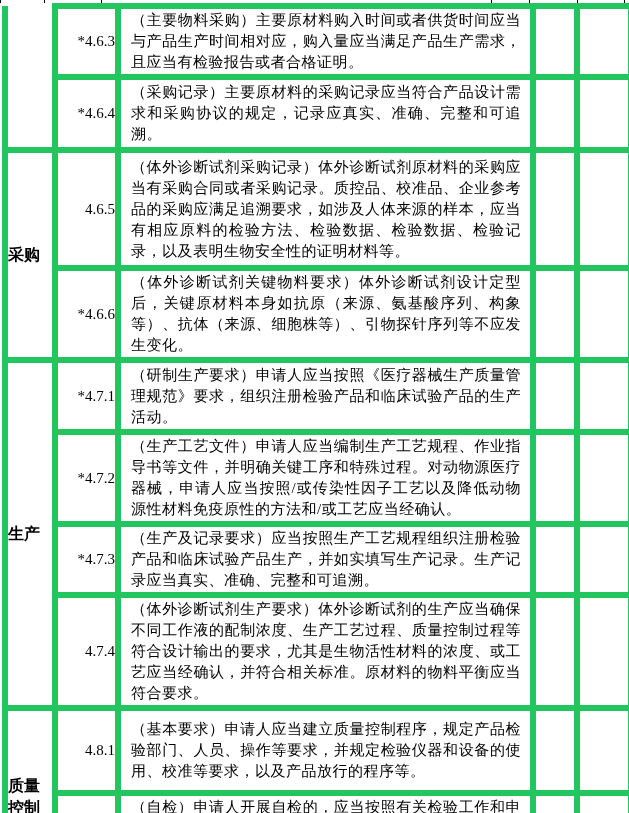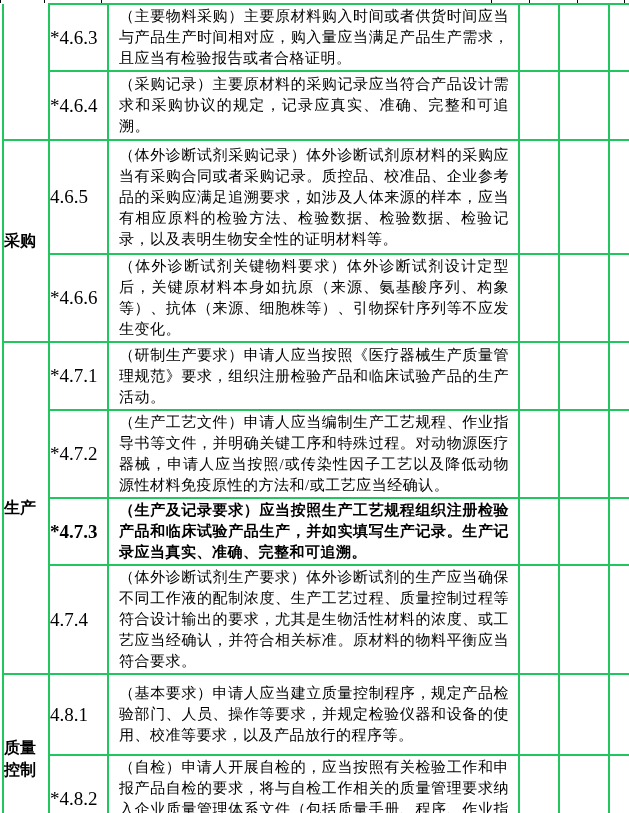--- a/index.html
+++ b/index.html
@@ -36,39 +36,39 @@
   }
   table.checklist {
     border-collapse: collapse;
     table-layout: fixed;
     position: absolute;
     left: 2px;
     top: 3px;
     width: 625px;
   }
   table.checklist td {
-    border: 2px solid #22c55e;
+    border: 6px solid #22c55e;
     vertical-align: middle;
     overflow: hidden;
   }
   td.cat {
     width: 44px;
     font-weight: bold;
     font-size: 16px;
     line-height: 22px;
     padding: 0;
     word-break: break-all;
   }
   td.cat.cut-top {
     border-top: none;
   }
   td.num {
     width: 57px;
-    text-align: left;
-    font-size: 19px;
+    text-align: right;
+    font-size: 15px;
     padding: 0;
     white-space: nowrap;
   }
   td.txt {
     width: 390px;
     font-size: 15px;
     line-height: 21px;
     padding: 1px 9px 1px 10px;
     text-align: justify;
     text-align-last: left;
@@ -76,21 +76,21 @@
   }
   td.chk1 { width: 38px; padding: 0; }
   td.chk2 { width: 48px; padding: 0; }
   td.chk3 { width: 48px; padding: 0; }
   tr.r1  td { height: 63px; }
   tr.r2  td { height: 65px; margin-top: 24px; }
   tr.r3  td { height: 110px; }
   tr.r4  td { height: 82px; }
   tr.r5  td { height: 64px; }
   tr.r6  td { height: 84px; }
-  tr.r7  td { height: 63px; font-weight: bold; }
+  tr.r7  td { height: 63px; }
   tr.r8  td { height: 105px; }
   tr.r9  td { height: 77px; }
   tr.r10 td { height: 84px; }
 </style>
 </head>
 <body>
 
 <div class="page">
 
   <div class="top-stubs">

